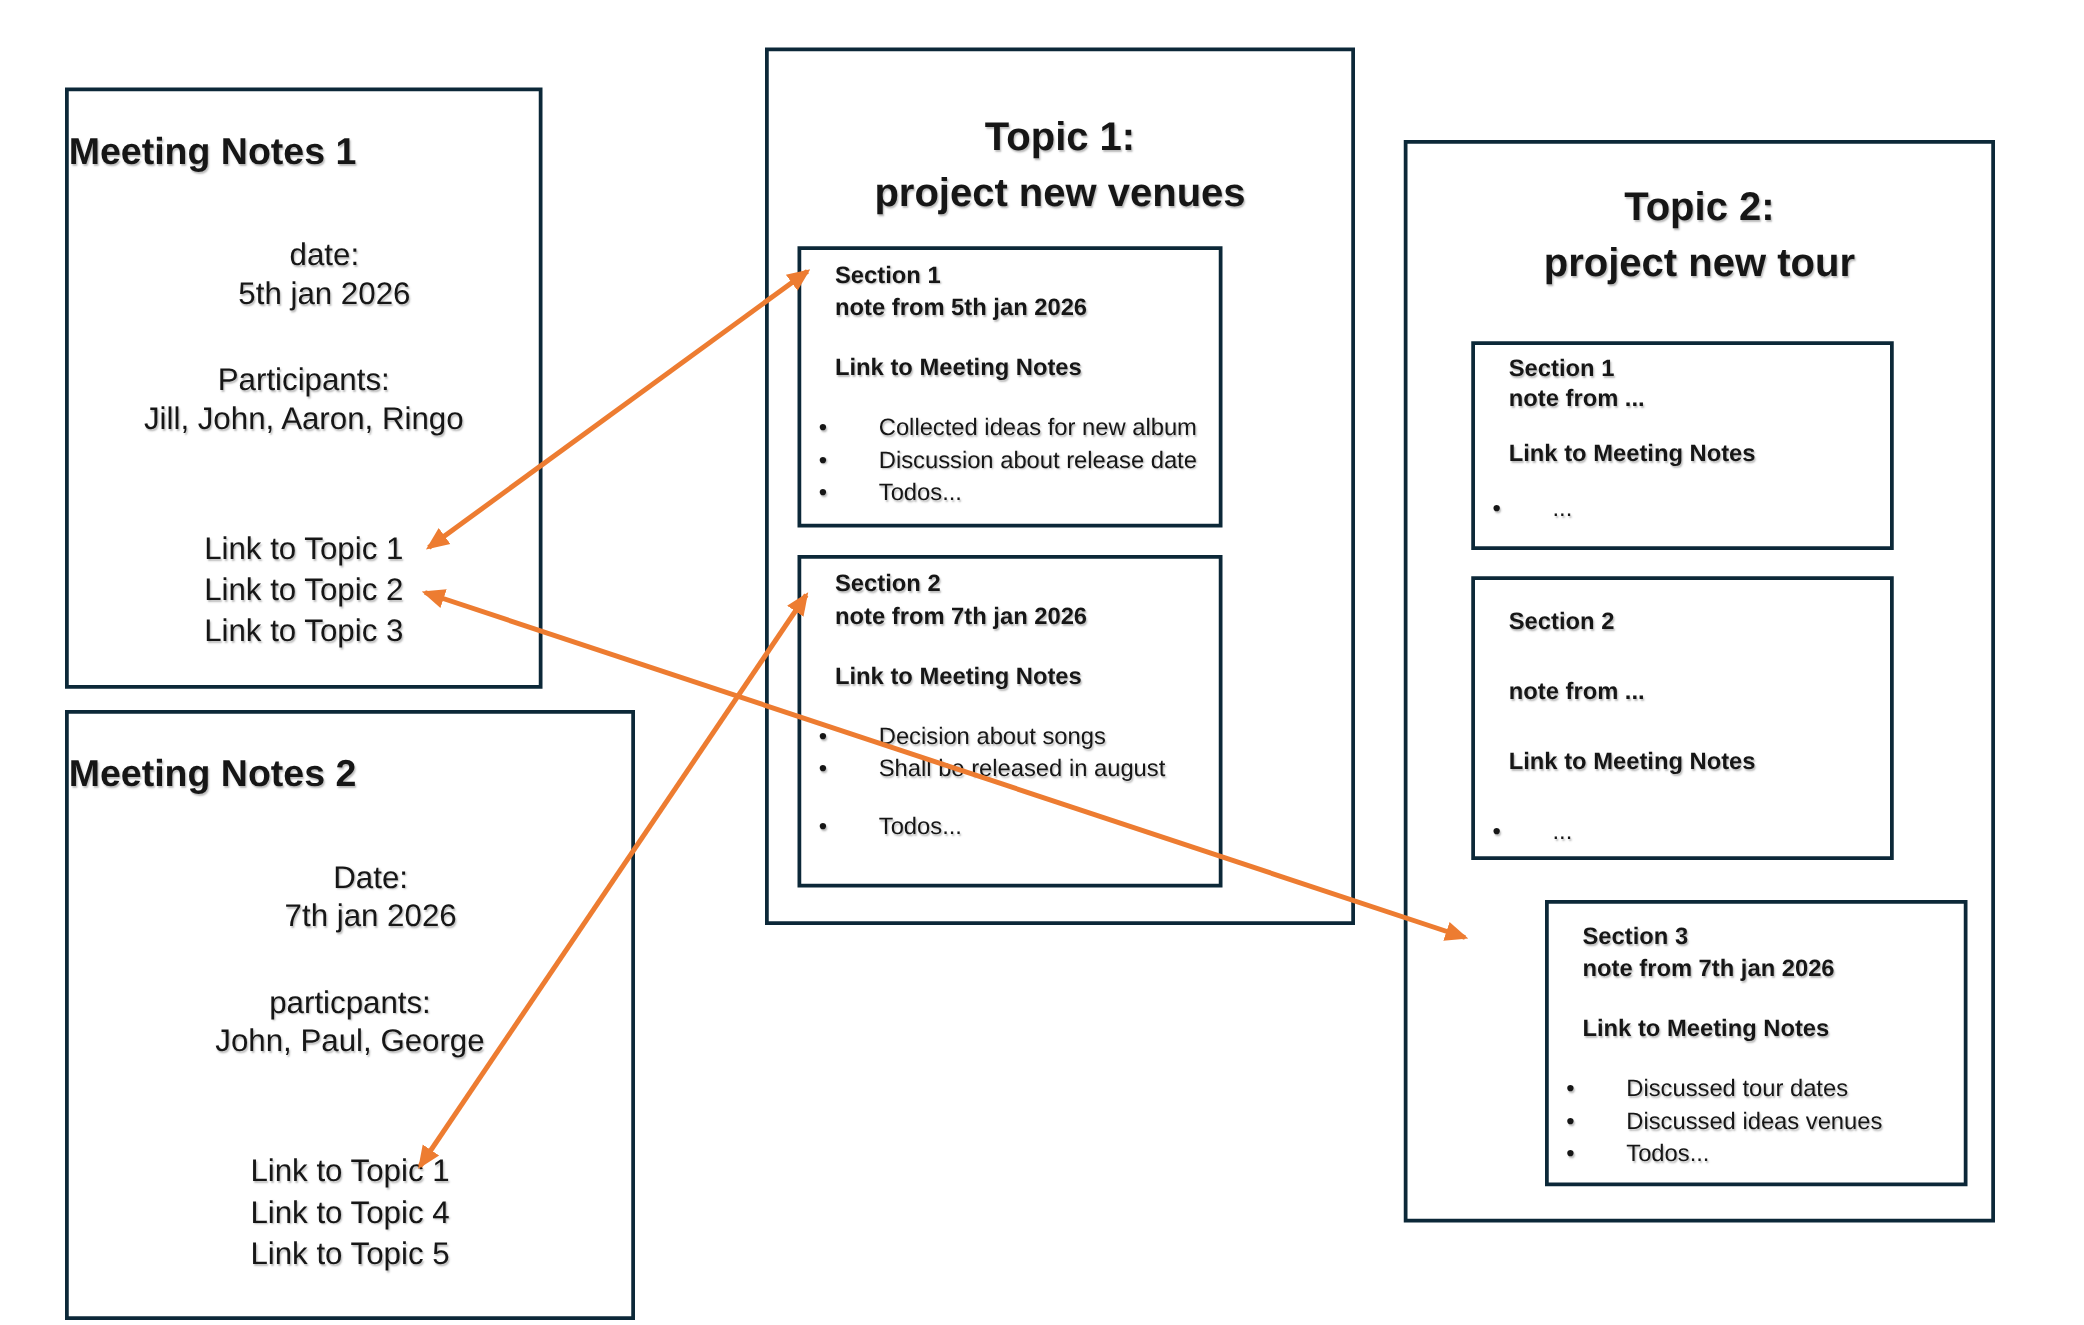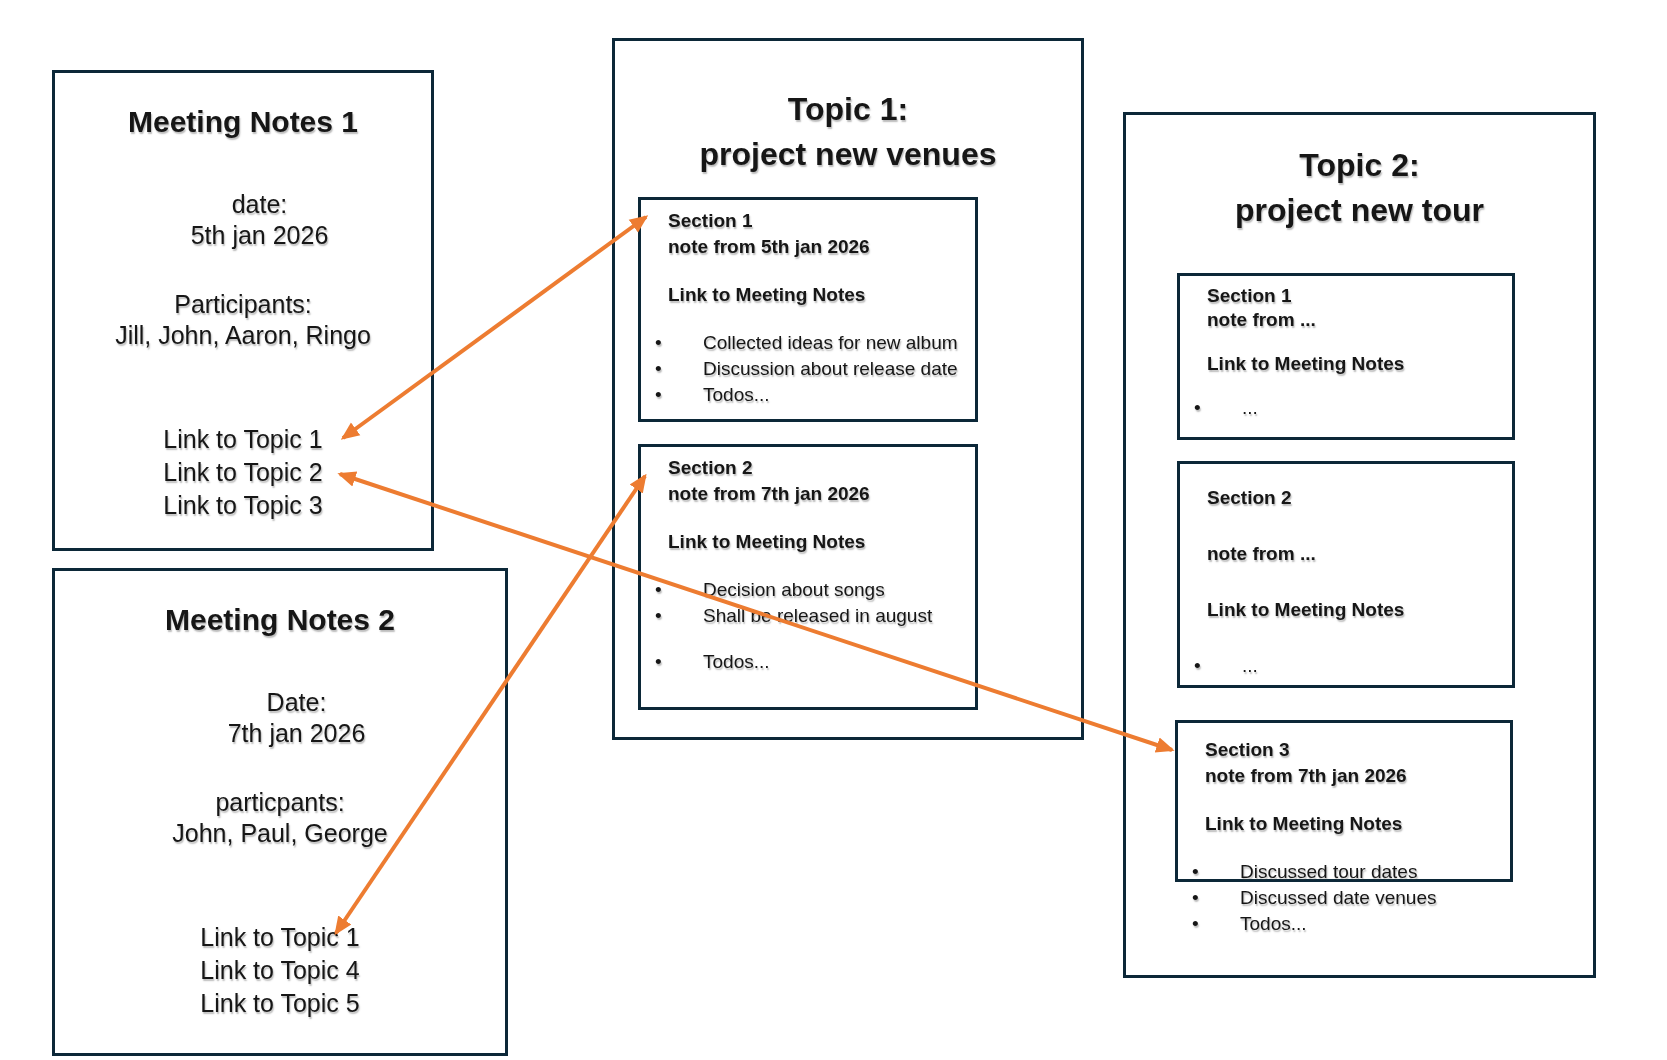--- a/index.html
+++ b/index.html
@@ -11,21 +11,21 @@
     color:#161616;
   }
   .card {
     position:absolute; background:#ffffff;
     border:3px solid #0c2838;
   }
   .txtshadow, .card div, .card span { text-shadow:1px 1.5px 1.5px rgba(60,60,60,0.35); }
 
   
   .mn-title {
-    position:absolute; left:0; right:0; text-align:center;
+    position:absolute; left:0; right:0; 
     font-size:30px; font-weight:700; top:32px;
   }
   .mn-block {
     position:absolute; left:0; right:0; text-align:center;
     font-size:25px; line-height:31px;
   }
   .mn-b1 { top:116px;padding-left:33px; }
   .mn-b2 { top:216px; }
   .mn-links { top:350px; line-height:33px; }
 
@@ -166,33 +166,33 @@
     <div class="sec-note">note from ...</div>
     <div class="sec-gap"></div>
     <div class="sec-link">Link to Meeting Notes</div>
     <div class="sec-gap"></div>
     <div class="bullet-row">
       <span class="bullet">•</span>
       <span>...</span>
     </div>
   </div>
 
-  <div class="card section s-t2s3" style="left:1175px; top:720px; width:338px; height:162px;">
+  <div class="card section s-t2s3" style="left:1236px; top:720px; width:338px; height:229px;">
     <div class="sec-head">Section 3</div>
     <div class="sec-note">note from 7th jan 2026</div>
     <div class="sec-gap"></div>
     <div class="sec-link">Link to Meeting Notes</div>
     <div class="sec-gap"></div>
     <div class="bullet-row">
       <span class="bullet">•</span>
       <span>Discussed tour dates</span>
     </div>
     <div class="bullet-row">
       <span class="bullet">•</span>
-      <span>Discussed date venues</span>
+      <span>Discussed ideas venues</span>
     </div>
     <div class="bullet-row">
       <span class="bullet">•</span>
       <span>Todos...</span>
     </div>
   </div>
 
   <svg class="overlay" width="1667" height="1060" viewBox="0 0 1667 1060">
     <defs>
       <marker id="ah" viewBox="0 0 10 10" refX="8.5" refY="5" markerWidth="4.6" markerHeight="4.6" orient="auto-start-reverse" markerUnits="strokeWidth">

